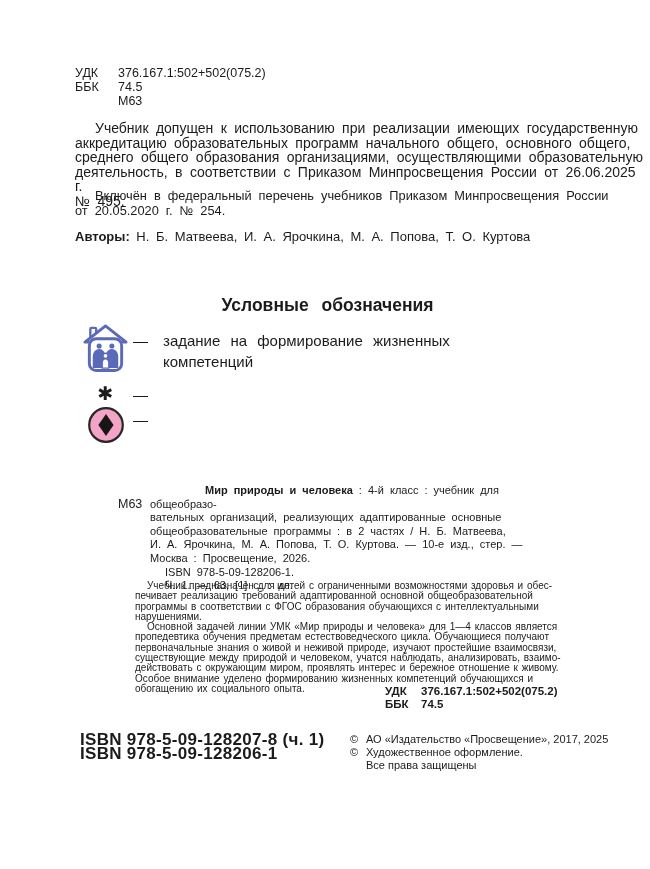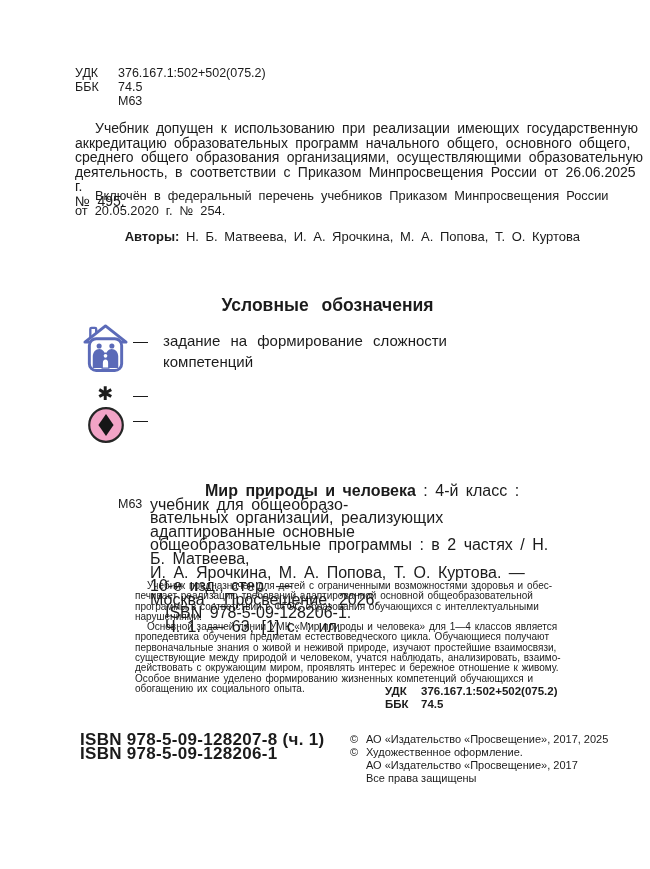--- a/index.html
+++ b/index.html
@@ -16,40 +16,40 @@
   #top-codes{left:75px;top:66px;font-size:12.5px;line-height:14px;}
   #top-codes .row{display:flex;}
   #top-codes .lbl{width:43px;}
   #top-codes .m63{margin-left:43px;}
 
   
   #para1{left:75px;top:121px;font-size:14px;line-height:14.6px;word-spacing:3.5px;text-indent:20px;}
   #para2{left:75px;top:189px;font-size:12.8px;line-height:14.6px;word-spacing:3.5px;text-indent:20px;}
 
   
-  #authors{left:75px;top:229px;width:505px;text-align:right;font-size:13px;word-spacing:3px;}
+  #authors{left:75px;top:229px;width:505px;text-align:left;font-size:13px;word-spacing:3px;}
 
   
   #legend-title{left:75px;top:295px;width:505px;text-align:center;font-size:17.5px;font-weight:bold;word-spacing:8px;}
   #legend{left:78px;top:323px;width:512px;}
   .legend-row{display:flex;align-items:flex-start;}
   .icon-cell{width:55px;display:flex;justify-content:center;flex:0 0 55px;}
   .dash-cell{width:30px;flex:0 0 30px;font-size:15px;padding-top:2px;}
   .legend-text{font-size:15px;line-height:21px;word-spacing:6px;}
   #legend-row-1 .legend-text{margin-top:7px;}
   #legend-row-1{margin-bottom:7px;}
   #legend-row-1 .dash-cell{padding-top:9px;}
   #legend-row-2{margin-bottom:3px;}
   #legend-row-2 .icon-cell{font-size:19px;font-weight:bold;line-height:19px;}
   #legend-row-3 .legend-text{margin-top:3px;}
   #legend-row-3 .dash-cell{padding-top:5px;}
 
   
   #bib-code{left:118px;top:497px;font-size:12.5px;}
-  #bib{left:150px;top:484px;font-size:16px;line-height:13.6px;word-spacing:3px;width:400px;}
+  #bib{left:150px;top:484px;font-size:11px;line-height:13.6px;word-spacing:3px;width:400px;}
   #bib .title-line{text-indent:55px;}
   #bib .ind{margin-left:15px;}
 
   
   #annot{left:135px;top:581px;font-size:10px;line-height:10.3px;word-spacing:1px;}
   #annot .p{text-indent:12px;}
 
   
   #codes-bottom{left:385px;top:685px;font-size:11.5px;line-height:12.8px;font-weight:bold;}
   #codes-bottom .row{display:flex;}
@@ -101,21 +101,21 @@
           <circle cx="17.5" cy="23.5" r="2.6" fill="#5b6ab8"></circle>
           <circle cx="30.5" cy="23.5" r="2.6" fill="#5b6ab8"></circle>
           <path d="M11 46 L11 34.5 C11 29.5 14 26.5 17.8 26.5 C21 26.5 23.6 29.5 23.6 33.5 L23.6 46 Z" fill="#5b6ab8"></path>
           <path d="M24.4 46 L24.4 33.5 C24.4 29.5 27 26.5 30.2 26.5 C34 26.5 37 29.5 37 34.5 L37 46 Z" fill="#5b6ab8"></path>
           <circle cx="24" cy="33.5" r="2.6" fill="#ffffff" stroke="#5b6ab8" stroke-width="1.4"></circle>
           <path d="M20.6 46 L20.6 41 C20.6 38 22 36.6 24 36.6 C26 36.6 27.4 38 27.4 41 L27.4 46 Z" fill="#ffffff" stroke="#5b6ab8" stroke-width="1.4"></path>
         </svg>
       </span>
     </div>
     <div class="dash-cell">—</div>
-    <div class="legend-text pre">задание на формирование сложности
+    <div class="legend-text pre">задание на формирование жизненных
 компетенций</div>
   </div>
 
   <div class="legend-row" id="legend-row-2">
     <div class="icon-cell">
       <span>✱</span>
     </div>
     <div class="dash-cell">—</div>
   </div>
 
@@ -176,15 +176,14 @@
 
 <div class="abs" id="copyright">
   <div class="row">
     <span class="c">©</span>
     <span>АО «Издательство «Просвещение», 2017, 2025</span>
   </div>
   <div class="row">
     <span class="c">©</span>
     <span>Художественное оформление.</span>
   </div>
-  <div class="indented">АО «Издательство «Просвещение», 2017</div>
   <div class="indented">Все права защищены</div>
 </div>
 
 </body></html>

